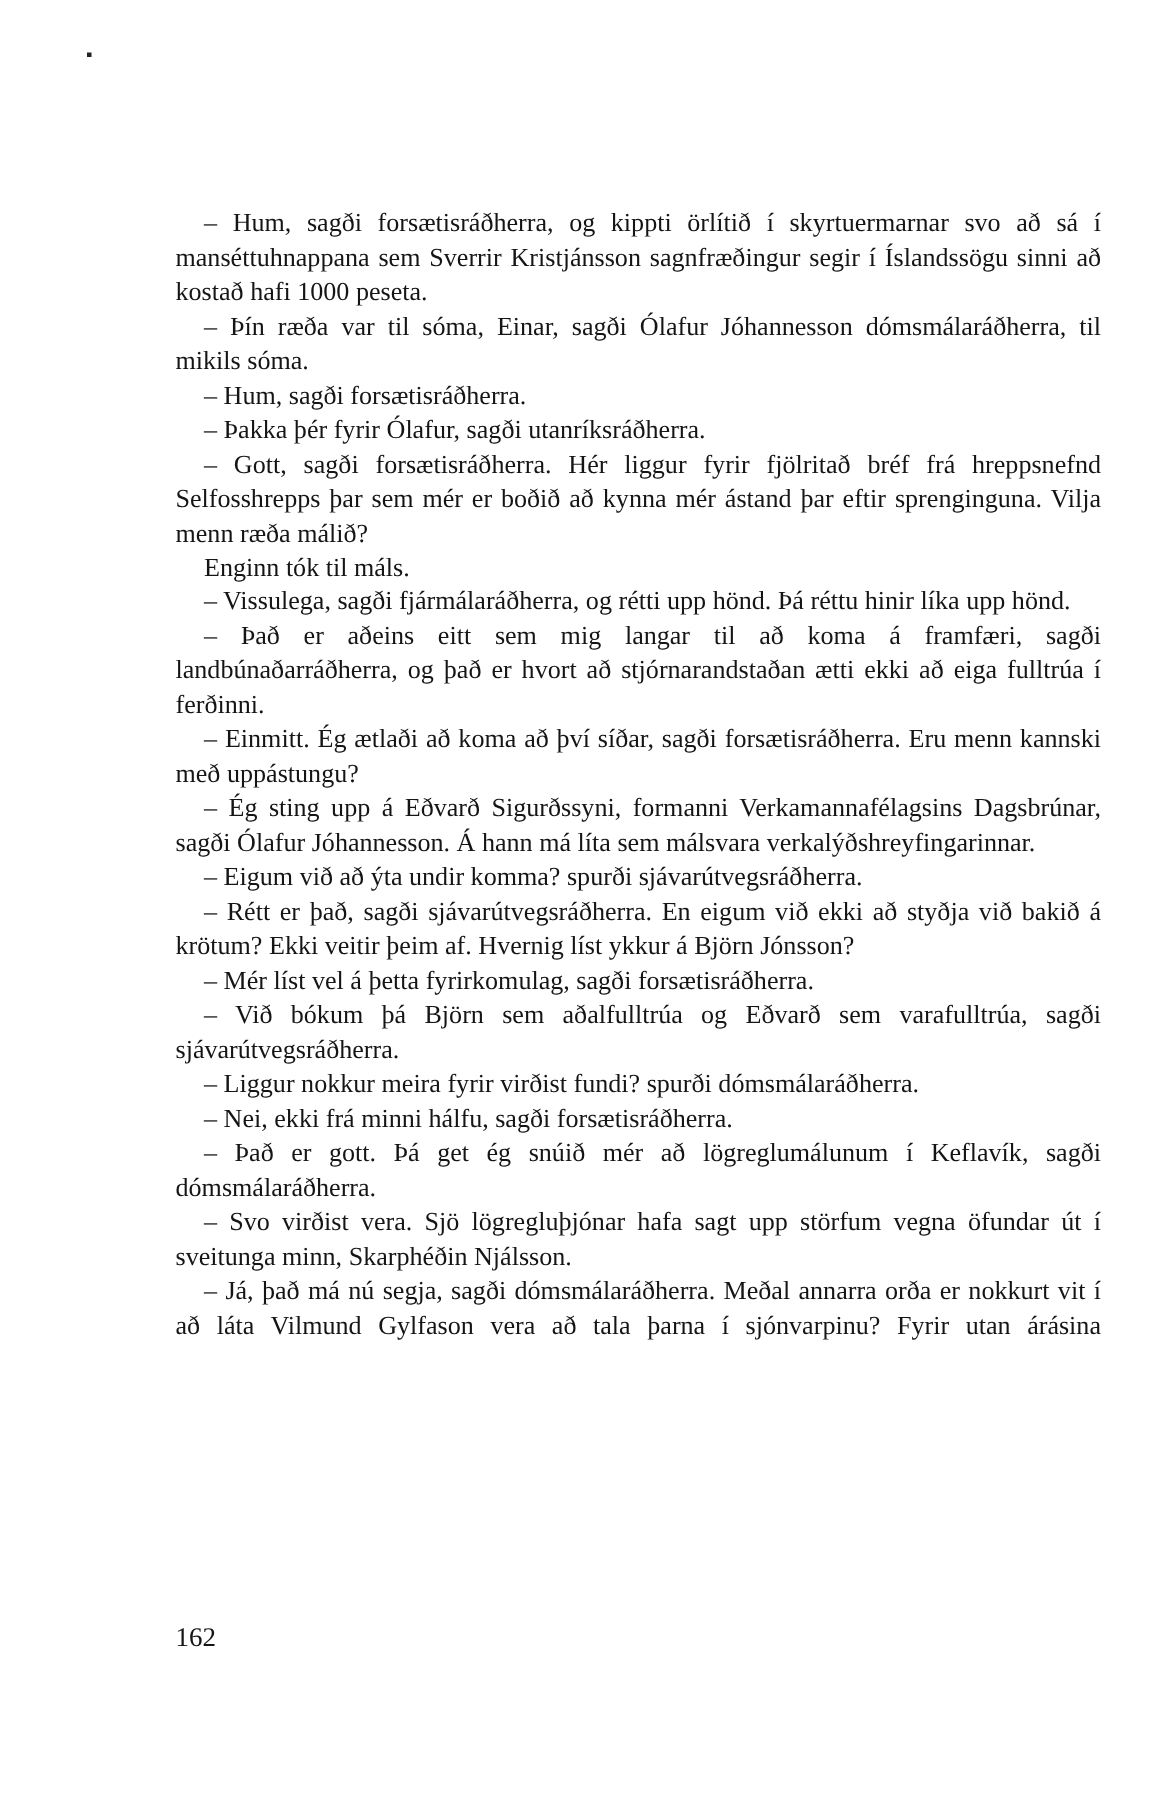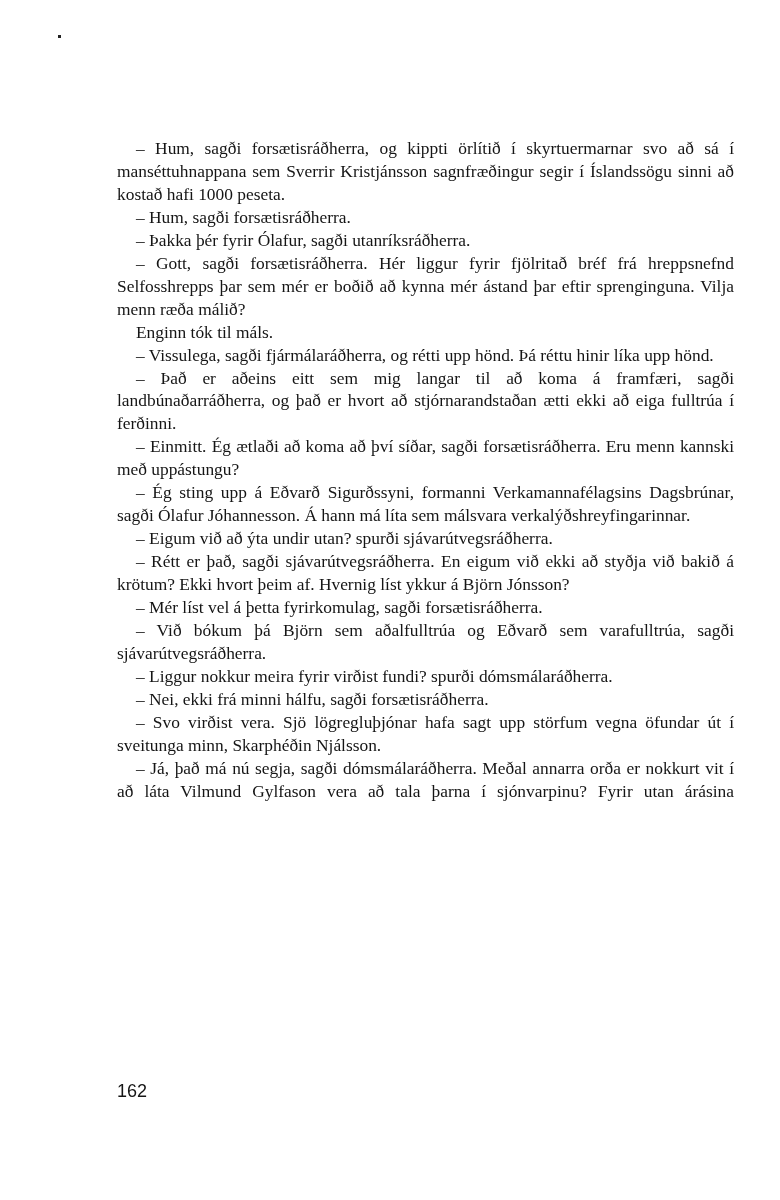--- a/index.html
+++ b/index.html
@@ -9,42 +9,44 @@
     position:absolute; left:117px; top:99px; width:617px;
     font-family:"Liberation Serif", "DejaVu Serif", serif;
     font-size:17.4px; line-height:22.95px; color:#151515;
     text-align:justify;
     margin-top:38px;
   }
   .page-text p { margin:0; text-indent:19px; }
   .page-text p.last { text-align-last:justify; }
   .page-num {
     position:absolute; left:117px; top:1081px;
-    font-family:Liberation Sans, sans-serif;
+    font-family:Liberation Serif, serif;
     font-size:18px; color:#151515;
   }
 </style>
 </head>
 <body>
 
 <div class="dot"></div>
 
 <div class="page-text">
   <p>– Hum, sagði forsætisráðherra, og kippti örlítið í skyrtuermarnar svo að sá í manséttuhnappana sem Sverrir Kristjánsson sagnfræðingur segir í Íslandssögu sinni að kostað hafi 1000 peseta.</p>
+  <p>– Þín ræða var til sóma, Einar, sagði Ólafur Jóhannesson dómsmálaráðherra, til mikils sóma.</p>
   <p>– Hum, sagði forsætisráðherra.</p>
   <p>– Þakka þér fyrir Ólafur, sagði utanríksráðherra.</p>
   <p>– Gott, sagði forsætisráðherra. Hér liggur fyrir fjölritað bréf frá hreppsnefnd Selfosshrepps þar sem mér er boðið að kynna mér ástand þar eftir sprenginguna. Vilja menn ræða málið?</p>
   <p>Enginn tók til máls.</p>
   <p>– Vissulega, sagði fjármálaráðherra, og rétti upp hönd. Þá réttu hinir líka upp hönd.</p>
   <p>– Það er aðeins eitt sem mig langar til að koma á framfæri, sagði landbúnaðarráðherra, og það er hvort að stjórnarandstaðan ætti ekki að eiga fulltrúa í ferðinni.</p>
   <p>– Einmitt. Ég ætlaði að koma að því síðar, sagði forsætisráðherra. Eru menn kannski með uppástungu?</p>
   <p>– Ég sting upp á Eðvarð Sigurðssyni, formanni Verkamannafélagsins Dagsbrúnar, sagði Ólafur Jóhannesson. Á hann má líta sem málsvara verkalýðshreyfingarinnar.</p>
-  <p>– Eigum við að ýta undir utan? spurði sjávarútvegsráðherra.</p>
-  <p>– Rétt er það, sagði sjávarútvegsráðherra. En eigum við ekki að styðja við bakið á krötum? Ekki hvort þeim af. Hvernig líst ykkur á Björn Jónsson?</p>
+  <p>– Eigum við að ýta undir komma? spurði sjávarútvegsráðherra.</p>
+  <p>– Rétt er það, sagði sjávarútvegsráðherra. En eigum við ekki að styðja við bakið á krötum? Ekki veitir þeim af. Hvernig líst ykkur á Björn Jónsson?</p>
   <p>– Mér líst vel á þetta fyrirkomulag, sagði forsætisráðherra.</p>
   <p>– Við bókum þá Björn sem aðalfulltrúa og Eðvarð sem varafulltrúa, sagði sjávarútvegsráðherra.</p>
   <p>– Liggur nokkur meira fyrir virðist fundi? spurði dómsmálaráðherra.</p>
   <p>– Nei, ekki frá minni hálfu, sagði forsætisráðherra.</p>
+  <p>– Það er gott. Þá get ég snúið mér að lögreglumálunum í Keflavík, sagði dómsmálaráðherra.</p>
   <p>– Svo virðist vera. Sjö lögregluþjónar hafa sagt upp störfum vegna öfundar út í sveitunga minn, Skarphéðin Njálsson.</p>
   <p class="last">– Já, það má nú segja, sagði dómsmálaráðherra. Meðal annarra orða er nokkurt vit í að láta Vilmund Gylfason vera að tala þarna í sjónvarpinu? Fyrir utan árásina</p>
 </div>
 
 <div class="page-num">162</div>
 
 </body></html>

